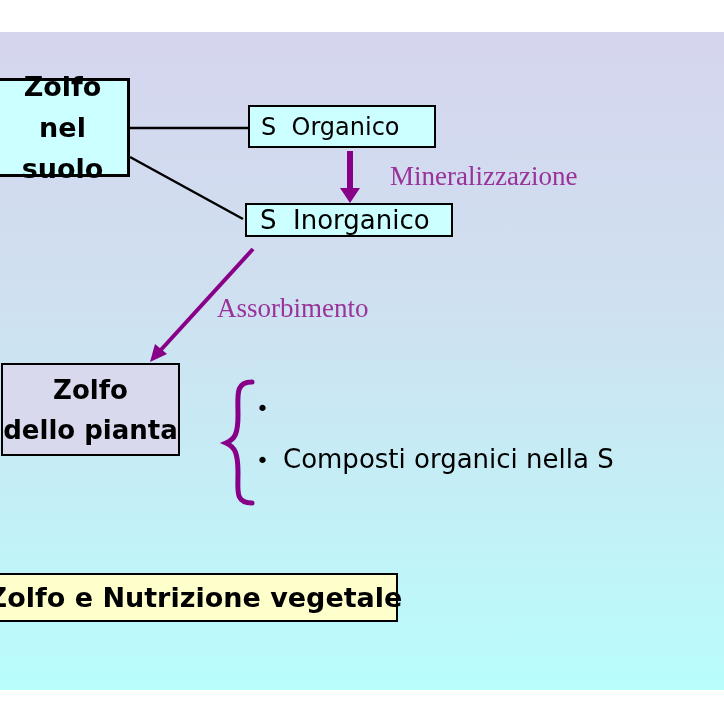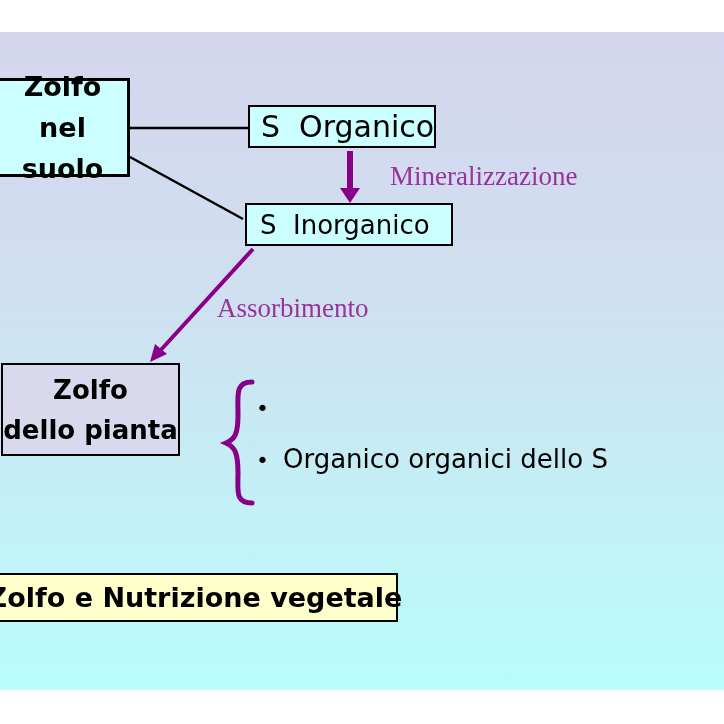--- a/index.html
+++ b/index.html
@@ -52,27 +52,27 @@
     left: -45px; top: 46px;
     width: 175px; height: 99px;
     border-width: 3px;
     font-size: 27px;
     line-height: 41px;
     padding-left: 40px;
   }
   .box-organic {
     left: 248px; top: 73px;
     width: 188px; height: 43px;
-    font-size: 30px;
+    font-size: 24px;
     padding-left: 11px;
     white-space: pre;
   }
   .box-inorganic {
     left: 245px; top: 171px;
-    width: 208px; height: 43px;
+    width: 208px; height: 34px;
     font-size: 26px;
     padding-left: 13px;
     white-space: pre;
   }
   .box-plant {
     left: 1px; top: 331px;
     width: 179px; height: 93px;
     background: #d9d9ee;
     border-width: 2.5px;
     font-size: 26px;
@@ -156,17 +156,17 @@
     </div>
 
     <div class="flow-label label-absorption">Assorbimento</div>
     <div class="flow-label label-mineralization">Mineralizzazione</div>
 
     <div class="bullet-item bullet-1">
       <span class="marker">•</span>
     </div>
     <div class="bullet-item bullet-2">
       <span class="marker">•</span>
-      <span>Organico organici dello S</span>
+      <span>Composti organici nella S</span>
     </div>
 
   </div>
 </div>
 
 </body></html>

